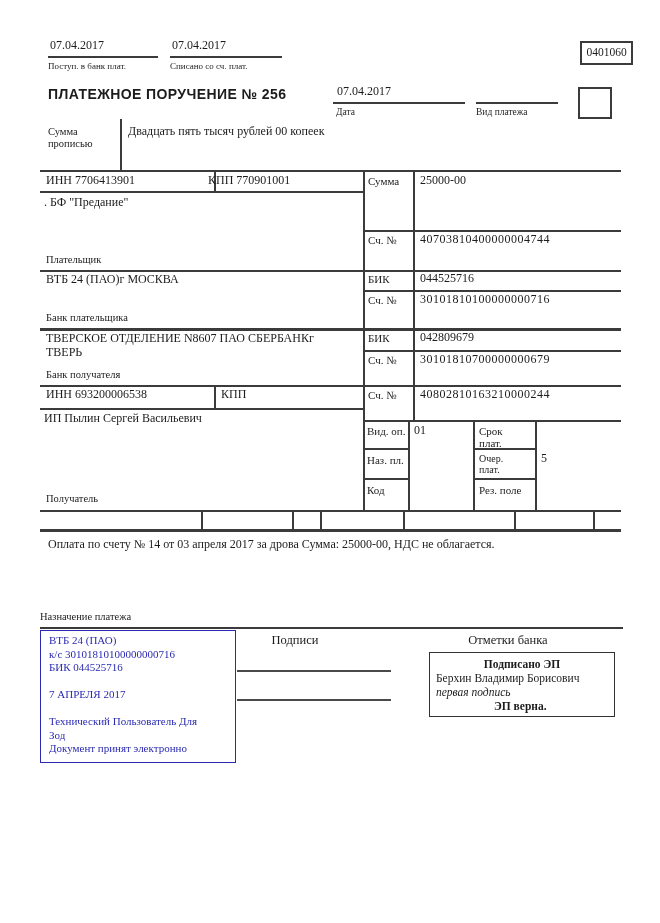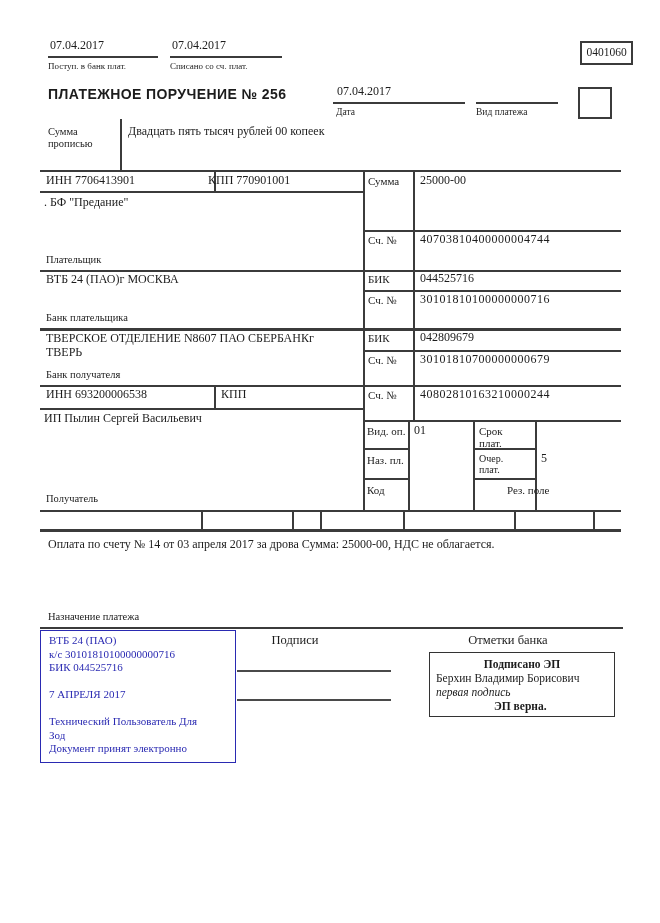--- a/index.html
+++ b/index.html
@@ -137,24 +137,24 @@
 
   <div class="lbl" style="left:367px; top:425px; font-size:11px;">Вид. оп.</div>
   <div class="t" style="left:414px; top:424px;">01</div>
   <div class="lbl wrap" style="left:479px; top:425px; width:36px; font-size:11px;">Срок плат.</div>
 
   <div class="lbl" style="left:367px; top:454px; font-size:11px;">Наз. пл.</div>
   <div class="lbl wrap" style="left:479px; top:453px; width:38px; font-size:10px;">Очер. плат.</div>
   <div class="t" style="left:541px; top:452px;">5</div>
 
   <div class="lbl" style="left:367px; top:484px; font-size:11px;">Код</div>
-  <div class="lbl" style="left:479px; top:484px; font-size:11px;margin-left:28px;">Рез. поле</div>
+  <div class="lbl" style="left:479px; top:484px; font-size:11px;">Рез. поле</div>
 
   <div class="t" style="left:48px; top:538px;">Оплата по счету № 14 от 03 апреля 2017 за дрова Сумма: 25000-00, НДС не облагается.</div>
-  <div class="lbl" style="left:48px; top:611px;">Назначение платежа</div>
+  <div class="lbl" style="left:40px; top:611px;">Назначение платежа</div>
   <div class="hl" style="left:40px; top:627px; width:583px; height:2px;"></div>
 
   <div class="stamp">
     <div>ВТБ 24 (ПАО)</div>
     <div>к/с 30101810100000000716</div>
     <div>БИК 044525716</div>
     <div></div>
     <div>7 АПРЕЛЯ 2017</div>
     <div></div>
     <div>Технический Пользователь Для</div>

